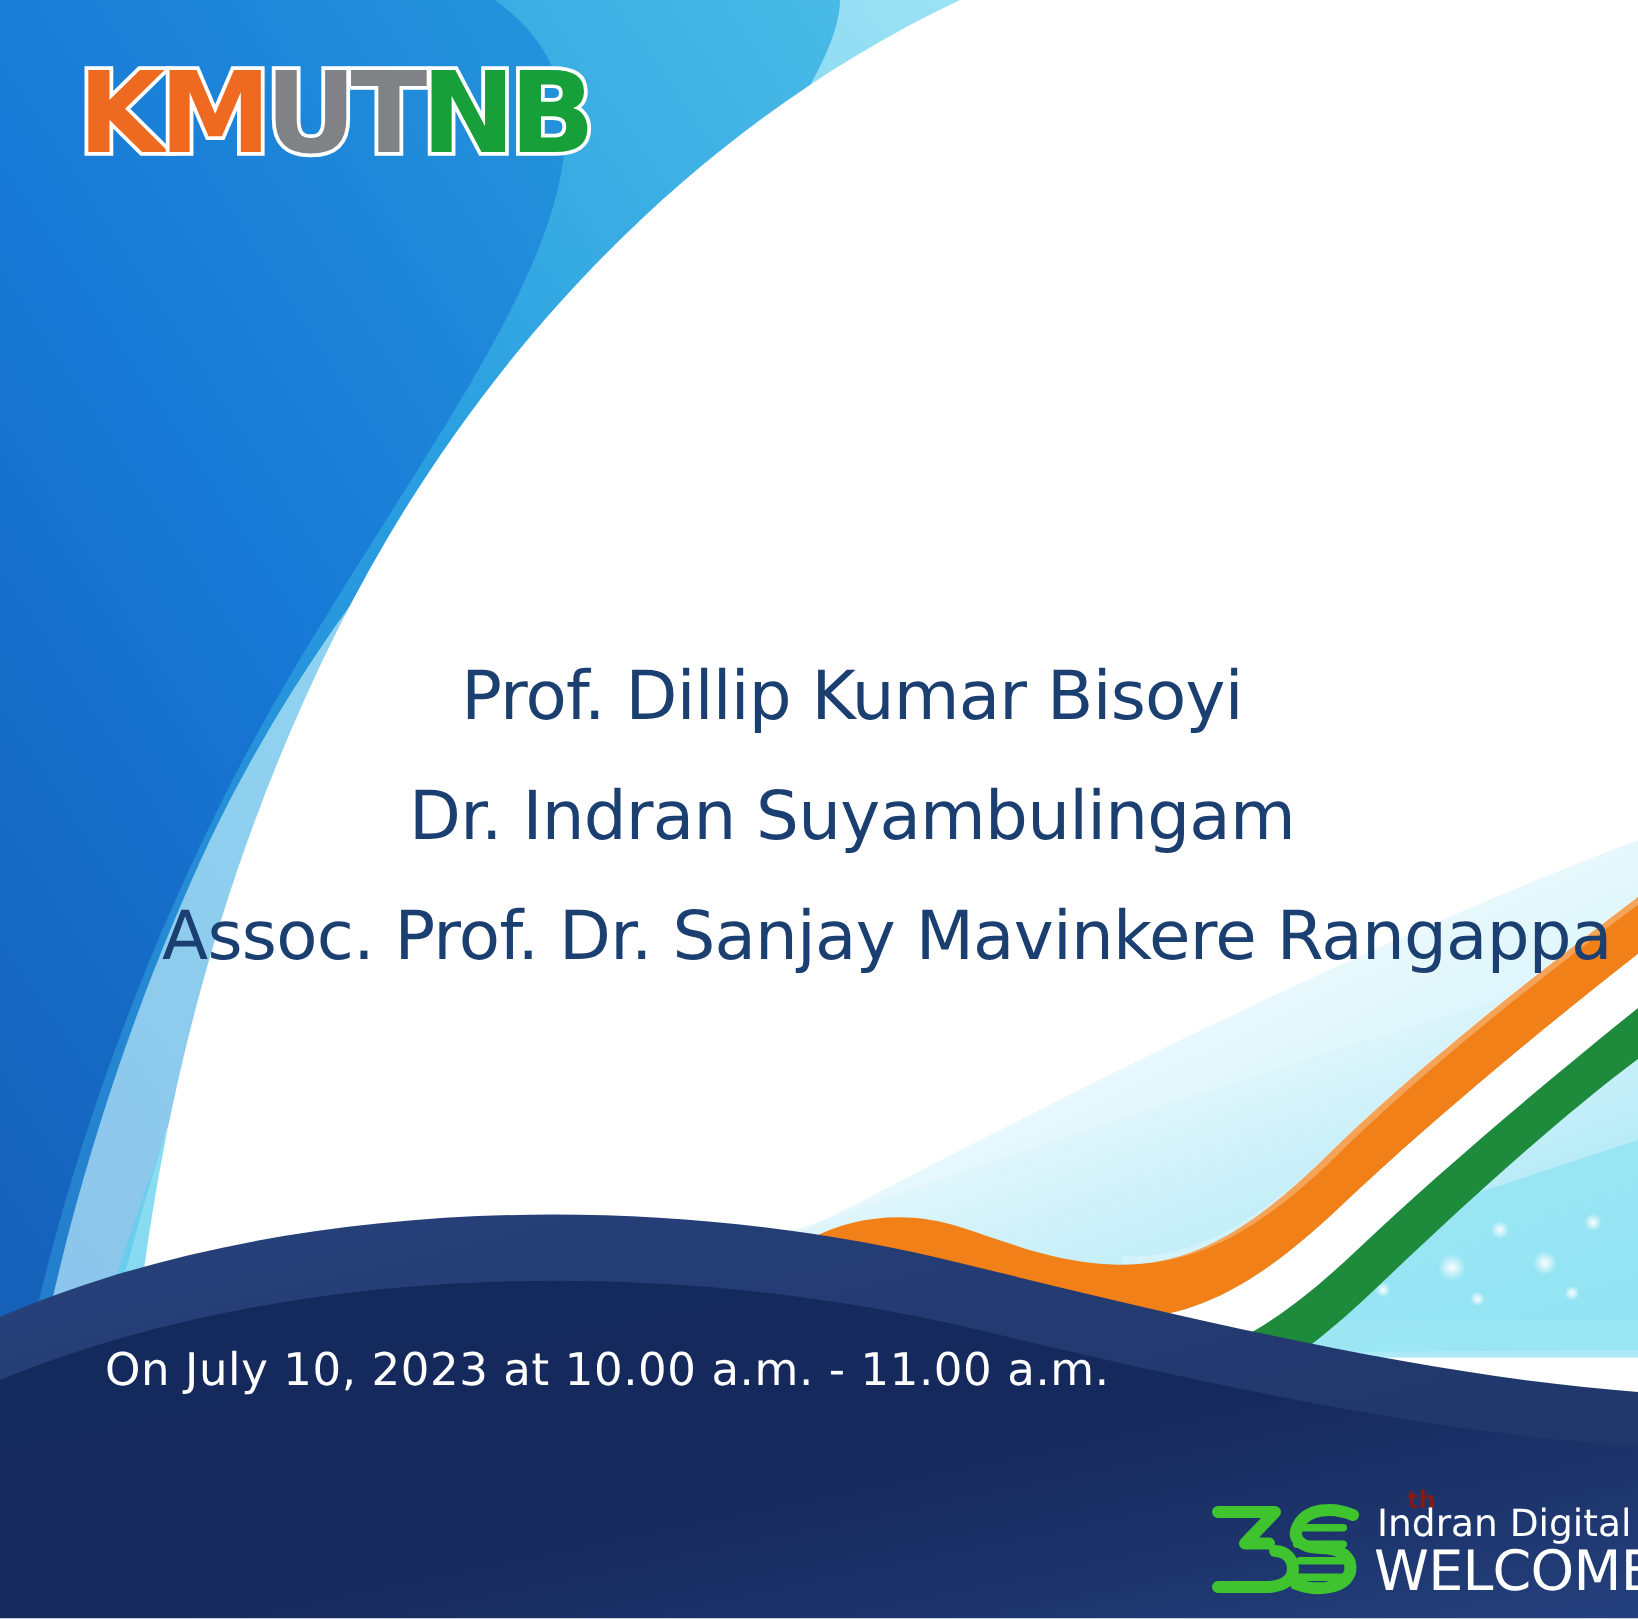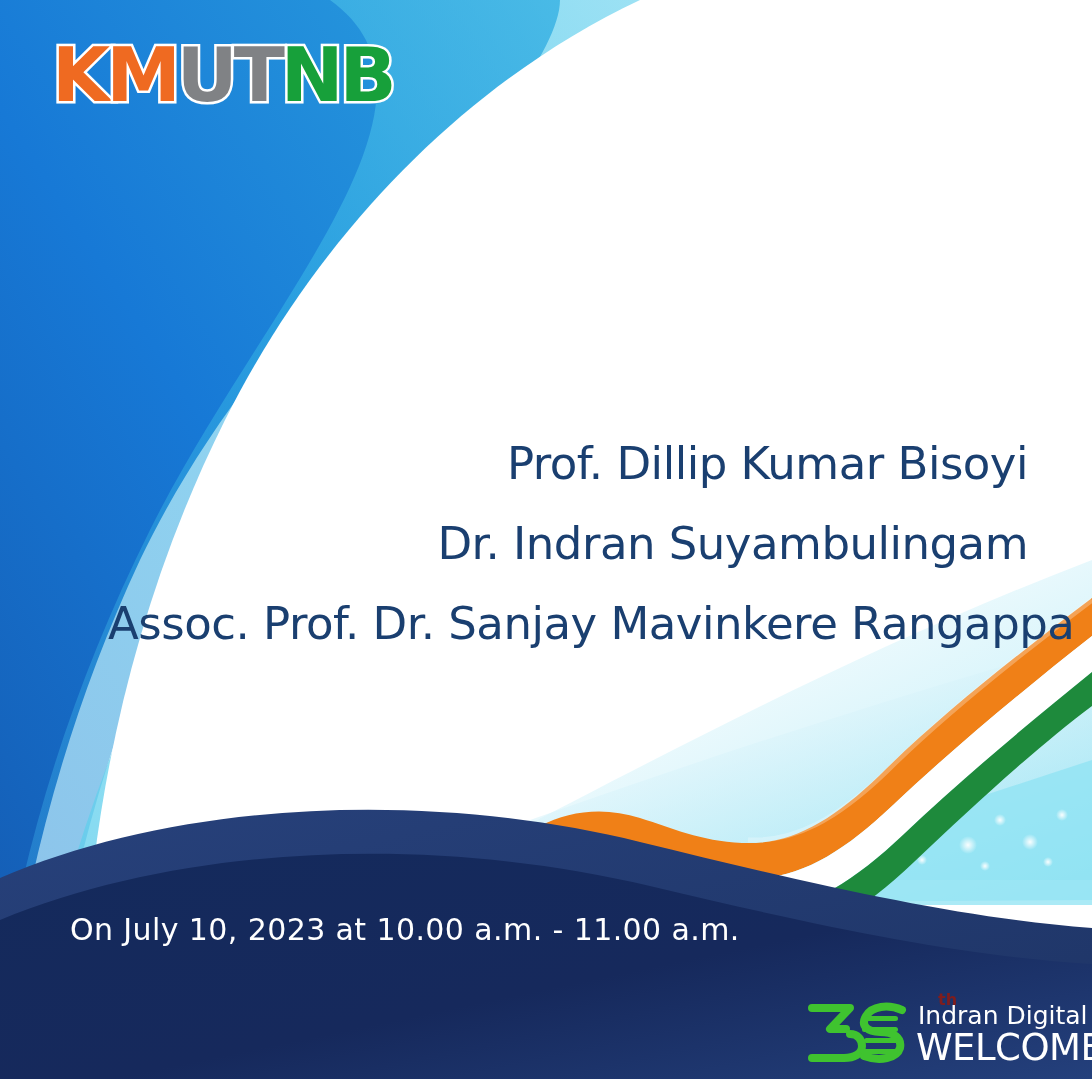--- a/index.html
+++ b/index.html
@@ -66,21 +66,21 @@
   #welcome-rule{
     margin-top:20px;
     width:430px;height:4px;
     background:#0d78d8;
     margin-left:auto;
   }
 
   
   #names-block{
     position:absolute;right:64px;top:424px;
-    width:920px;text-align:right;z-index:20;
+    width:920px;text-align:center;z-index:20;
   }
   .speaker-name{
     font-family:"DejaVu Sans",sans-serif;
     font-size:45px;
     line-height:80px;
     color:#1a3f70;
     white-space:nowrap;
     letter-spacing:-0.5px;
   }
 
@@ -89,21 +89,20 @@
     position:absolute;left:70px;top:888px;
     z-index:20;
   }
   .detail-line{
     font-family:"DejaVu Sans",sans-serif;
     font-size:30px;
     line-height:52px;
     color:#ffffff;
     white-space:nowrap;
     letter-spacing:0.4px;
-    margin-top:16px;
   }
 
   
   #sdl-logo{
     position:absolute;left:806px;top:992px;
     width:262px;height:80px;
     z-index:20;
   }
   #sdl-mark{position:absolute;left:0;top:4px;width:108px;height:68px;}
   #sdl-th{

